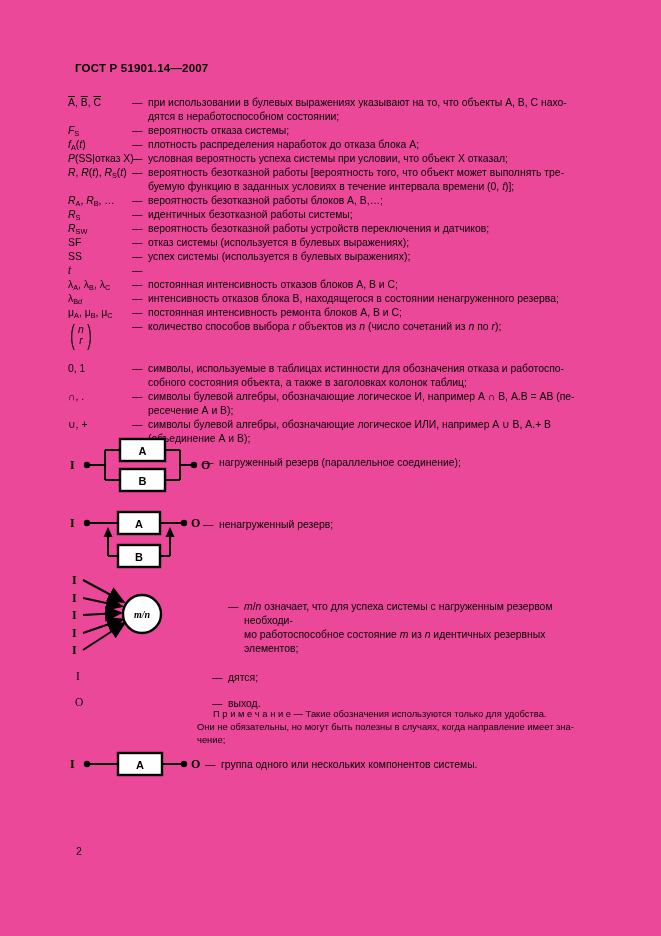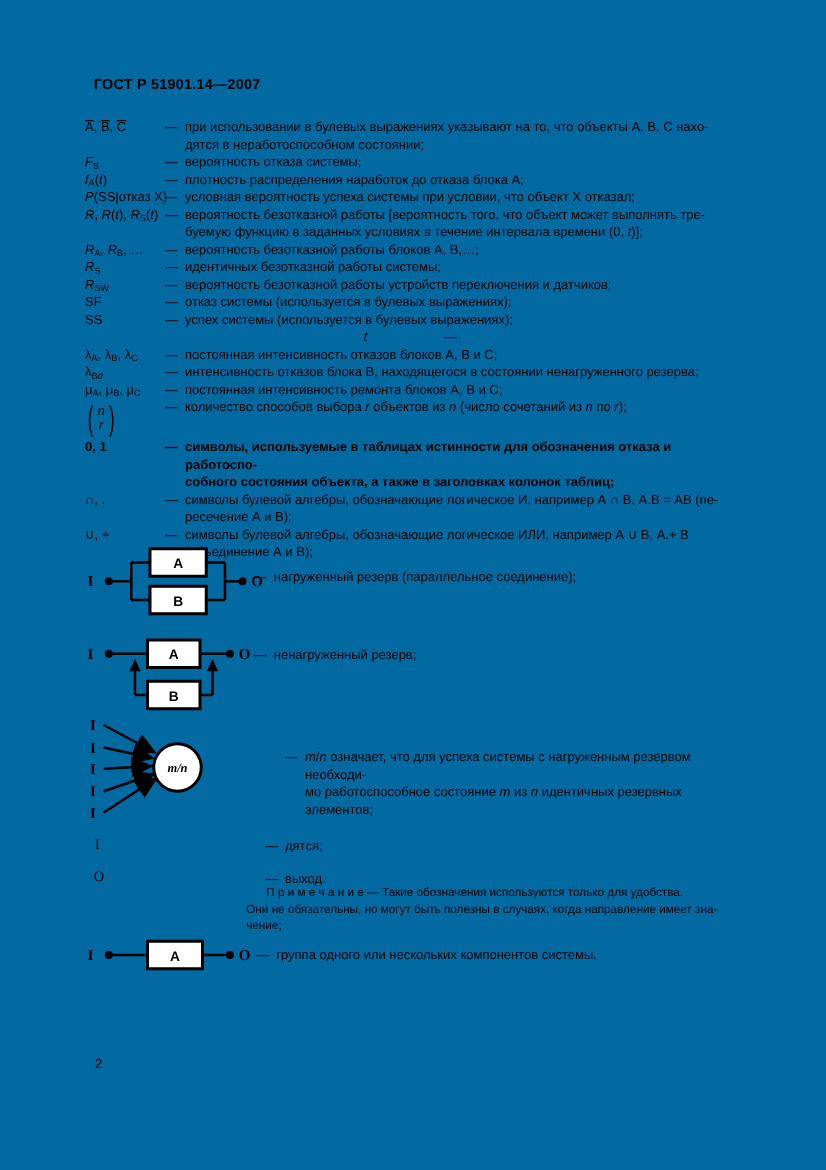--- a/index.html
+++ b/index.html
@@ -2,40 +2,40 @@
 <html><head>
 <meta charset="utf-8">
 <style>
   html,body{margin:0;padding:0;}
   body{
     width:661px;height:936px;position:relative;
     background:#ffffff;color:#000;
     font-family:"Liberation Sans", sans-serif;
     -webkit-font-smoothing:antialiased;
   }
-  .page{position:absolute;inset:0;background:#0369a1;}
+  .page{position:absolute;inset:0;background:#ec4899;}
   .header{
     position:absolute;left:75px;top:62px;
     font-size:11.5px;font-weight:bold;letter-spacing:0.2px;
   }
   
   .deflist{position:absolute;left:68px;top:96px;width:526px;
     font-size:10.4px;line-height:14px;}
-  .row{display:flex;align-items:flex-start;justify-content:center;}
+  .row{display:flex;align-items:flex-start;}
   .sym{width:64px;flex:none;white-space:nowrap;}
   .dash{width:16px;flex:none;}
   .desc{flex:1;}
   sub{font-size:7.3px;line-height:0;vertical-align:-2px;}
   i{font-style:italic;}
   .ov{text-decoration:overline;}
   .binom{display:inline-flex;align-items:center;height:30px;}
   .bp{font-size:27px;font-weight:400;line-height:26px;transform:scaleX(0.5);}
   .bc{display:inline-block;text-align:center;line-height:11px;font-size:10.4px;padding:0 1px;}
   .row-binom{height:32px;}
-  .mt{font-weight:bold;}
+  .mt{margin-top:10px;}
   
   .dsvg{position:absolute;}
   .dsvg .lbl-io{font-family:"Liberation Serif", serif;font-weight:bold;font-size:12px;}
   .dsvg .lbl-box{font-family:"Liberation Sans", sans-serif;font-weight:bold;font-size:11px;}
   .dsvg .lbl-mn{font-family:"Liberation Serif", serif;font-weight:bold;font-style:italic;font-size:10px;}
   .cap{position:absolute;display:flex;font-size:10.4px;line-height:14px;}
   .cap .dash{width:16px;flex:none;}
   .io-sym{position:absolute;font-family:"Liberation Serif", serif;font-size:11.5px;}
   .note{
     position:absolute;left:197px;top:707px;width:426px;

